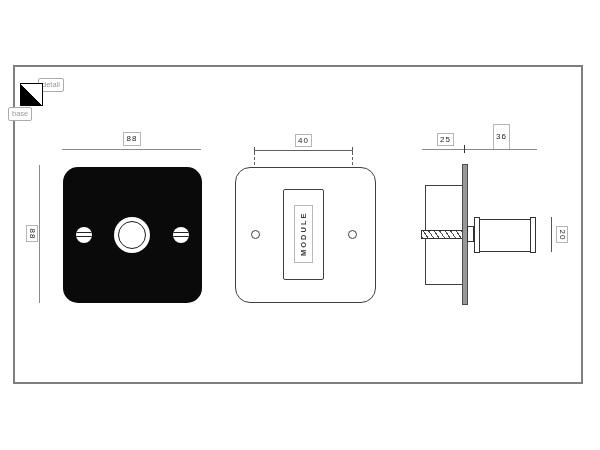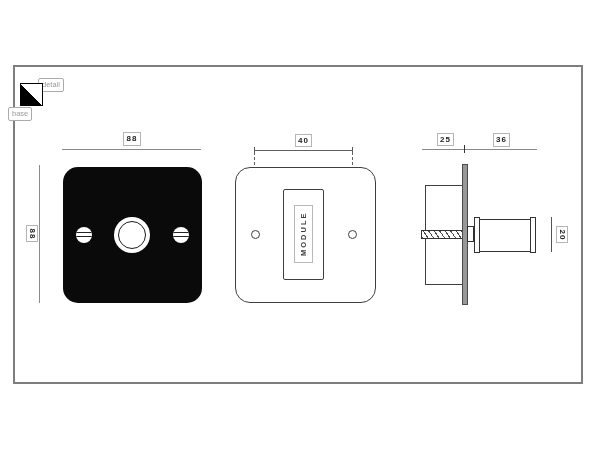--- a/index.html
+++ b/index.html
@@ -22,21 +22,21 @@
     background:linear-gradient(to top right,#000 49.5%,#fff 50%);
   }
   
   .dim-h{position:absolute;height:0;border-top:1.4px solid #8a8a8a;}
   .dim-v{position:absolute;width:0;border-left:1.4px solid #8a8a8a;}
   .dim-v-dark{position:absolute;width:0;border-left:1.2px solid #555;}
   .dash-v{position:absolute;width:0;border-left:1.2px dashed #606060;}
   .tick{position:absolute;width:0;border-left:1.2px solid #333;}
   .dim-label{
     position:absolute;background:#fff;border:1px solid #b5b5b5;
-    font-size:8px;font-weight:bold;color:#222;line-height:1;
+    font-size:8px;font-weight:normal;color:#222;line-height:1;
     display:flex;align-items:center;justify-content:center;
     letter-spacing:1px;box-sizing:border-box;
   }
   .rot-cw{transform:rotate(90deg);white-space:nowrap;letter-spacing:1px;}
   
   .plate-black{
     position:absolute;left:63px;top:167px;width:139px;height:136px;
     background:#0a0a0a;border-radius:15px;
   }
   .knob-outer{
@@ -148,21 +148,21 @@
     <div class="hole" style="left:251px;top:230px;"></div>
     <div class="hole" style="left:348px;top:230px;"></div>
     <div class="module-rect"></div>
     <div class="module-label-box">
       <span>MODULE</span>
     </div>
   </div>
 
   <div>
     <div class="dim-label" style="left:437px;top:133px;width:17px;height:13px;">25</div>
-    <div class="dim-label" style="left:493px;top:133px;width:17px;height:14px;">36</div>
+    <div class="dim-label" style="left:493px;top:124px;width:17px;height:26px;">36</div>
     <div class="dim-h" style="left:422px;top:149px;width:115px;"></div>
     <div class="tick" style="left:464px;top:145px;height:8px;"></div>
 
     <div class="backbox"></div>
     <div class="rod"></div>
     <div class="wallplate"></div>
     <div class="bush"></div>
     <div class="flange" style="left:474px;"></div>
     <div class="knob-body"></div>
     <div class="flange" style="left:530px;"></div>

